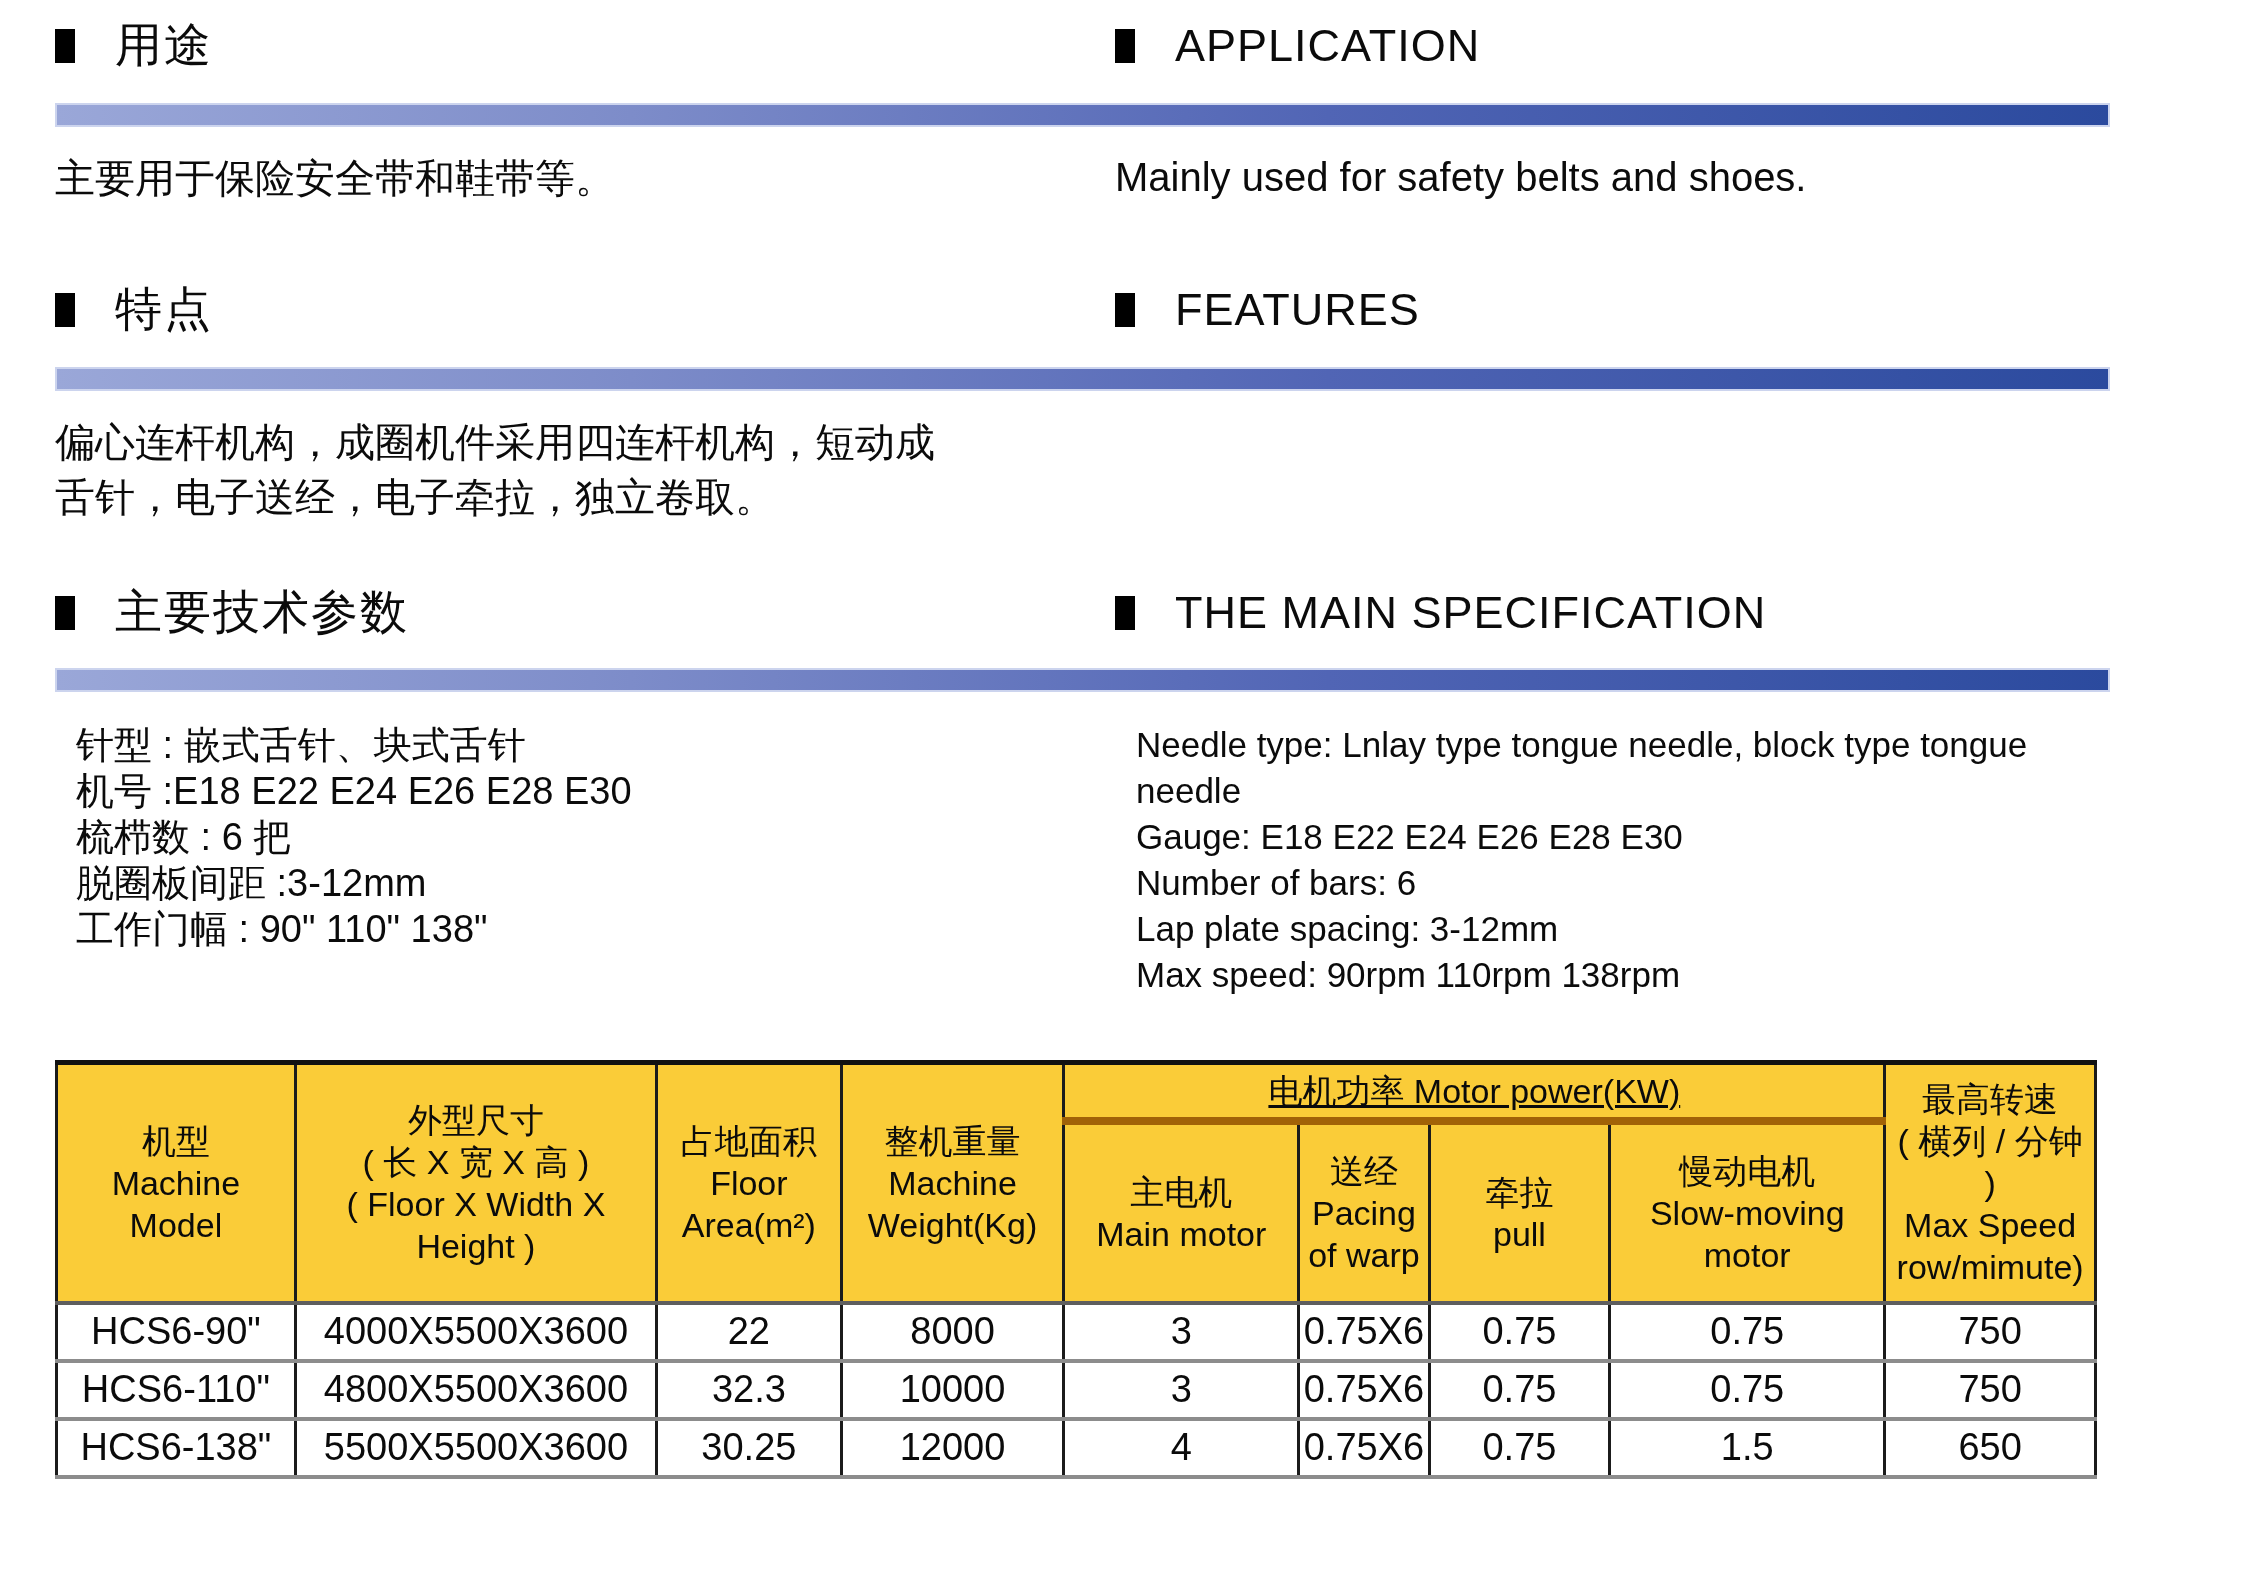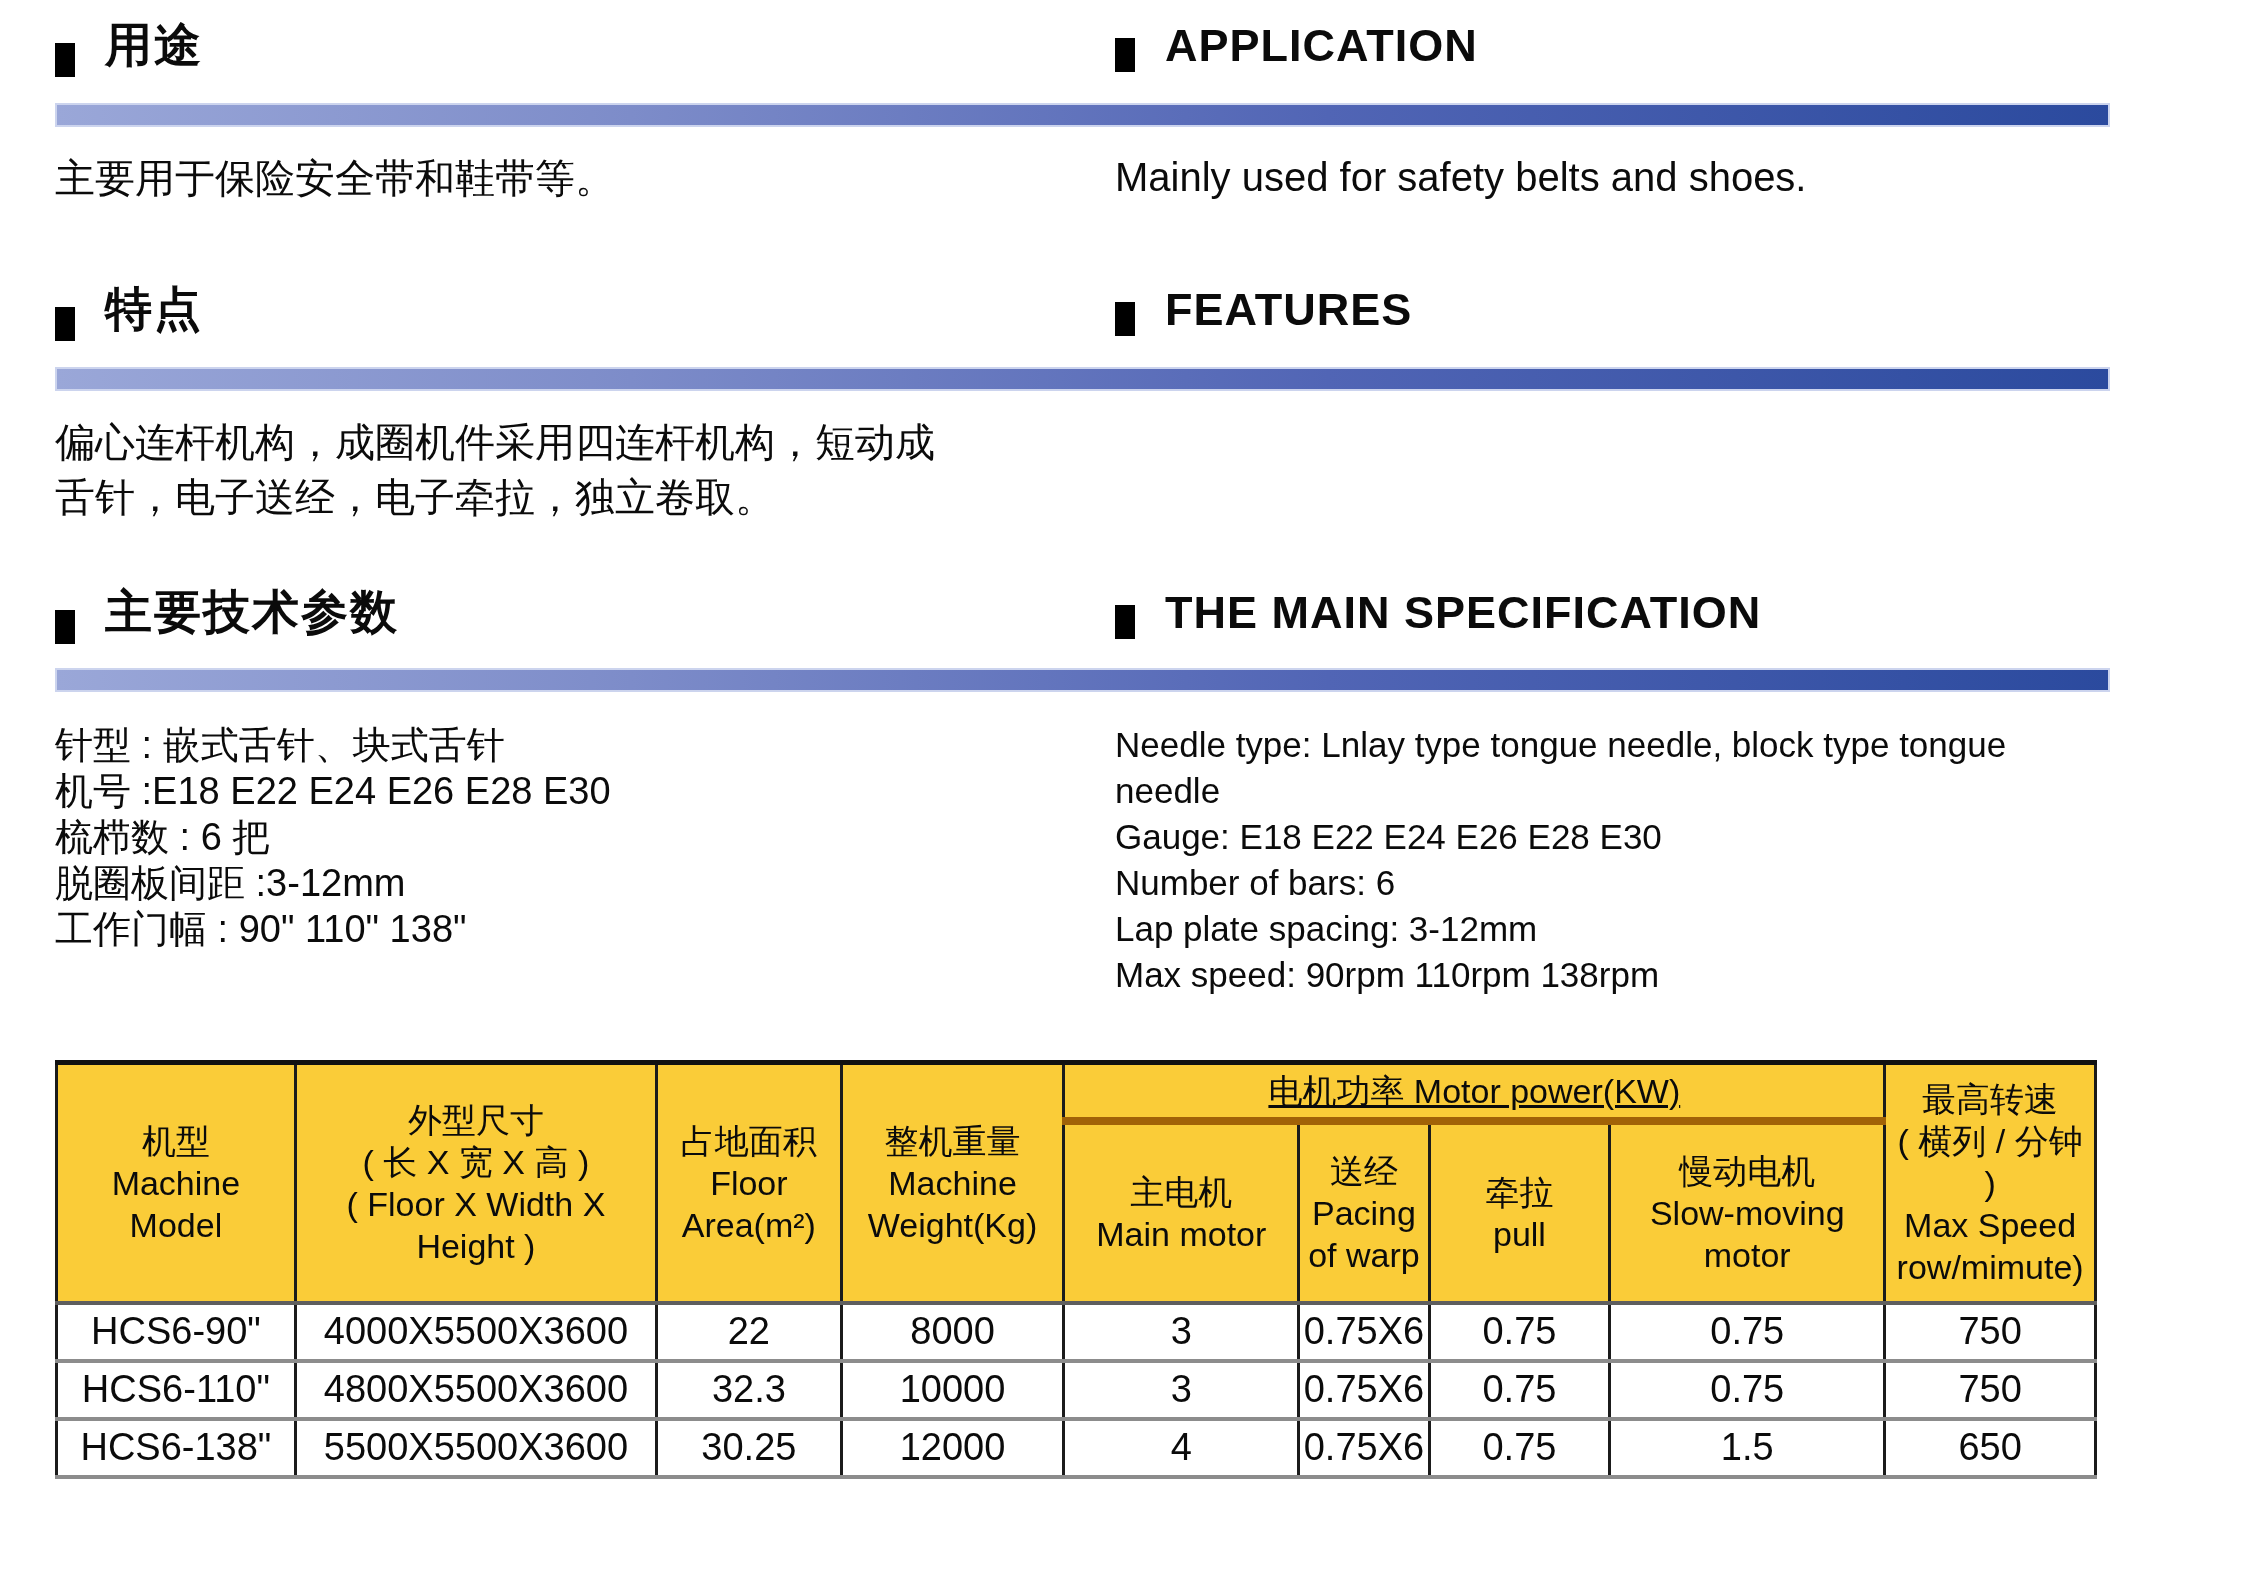--- a/index.html
+++ b/index.html
@@ -10,22 +10,22 @@
   }
   .content { padding:14px 138px 0 55px; }
 
   
   .head-row {
     display:grid;
     grid-template-columns:1060px 995px;
     align-items:center;
   }
   .heading {
-    display:flex; align-items:flex-end; gap:30px;
-    font-weight:bold;
+    display:flex; align-items:center; gap:40px;
+    font-weight:normal;
   }
   .heading .bullet {
     width:20px; height:34px; background:#000; flex:none;
   }
   .heading.zh { font-size:47px; letter-spacing:2px; }
   .heading.en { font-size:45px; letter-spacing:1px; }
 
   
   .bar {
     height:24px;
@@ -41,21 +41,21 @@
     margin-top:24px;
   }
   .body-text { white-space:pre-line; }
   .body-text.zh { font-size:40px; line-height:55px; }
   .body-text.en { font-size:40px; line-height:53px; }
 
   .section-1 { margin-top:0; }
   .section-2 { margin-top:72px; }
   .section-3 { margin-top:56px; }
   .section-3 .bar { margin-top:24px; }
-  .section-3 .body-row { margin-top:30px; }
+  .section-3 .body-row { margin-top:30px;margin-left:21px; }
   .section-3 .body-text.zh { font-size:38px; line-height:46px; }
   .section-3 .body-text.en { font-size:35px; line-height:46px; }
 
   
   table.spec {
     margin-top:62px;
     width:2042px;
     border-collapse:collapse;
     table-layout:fixed;
     border-top:5px solid #111;

